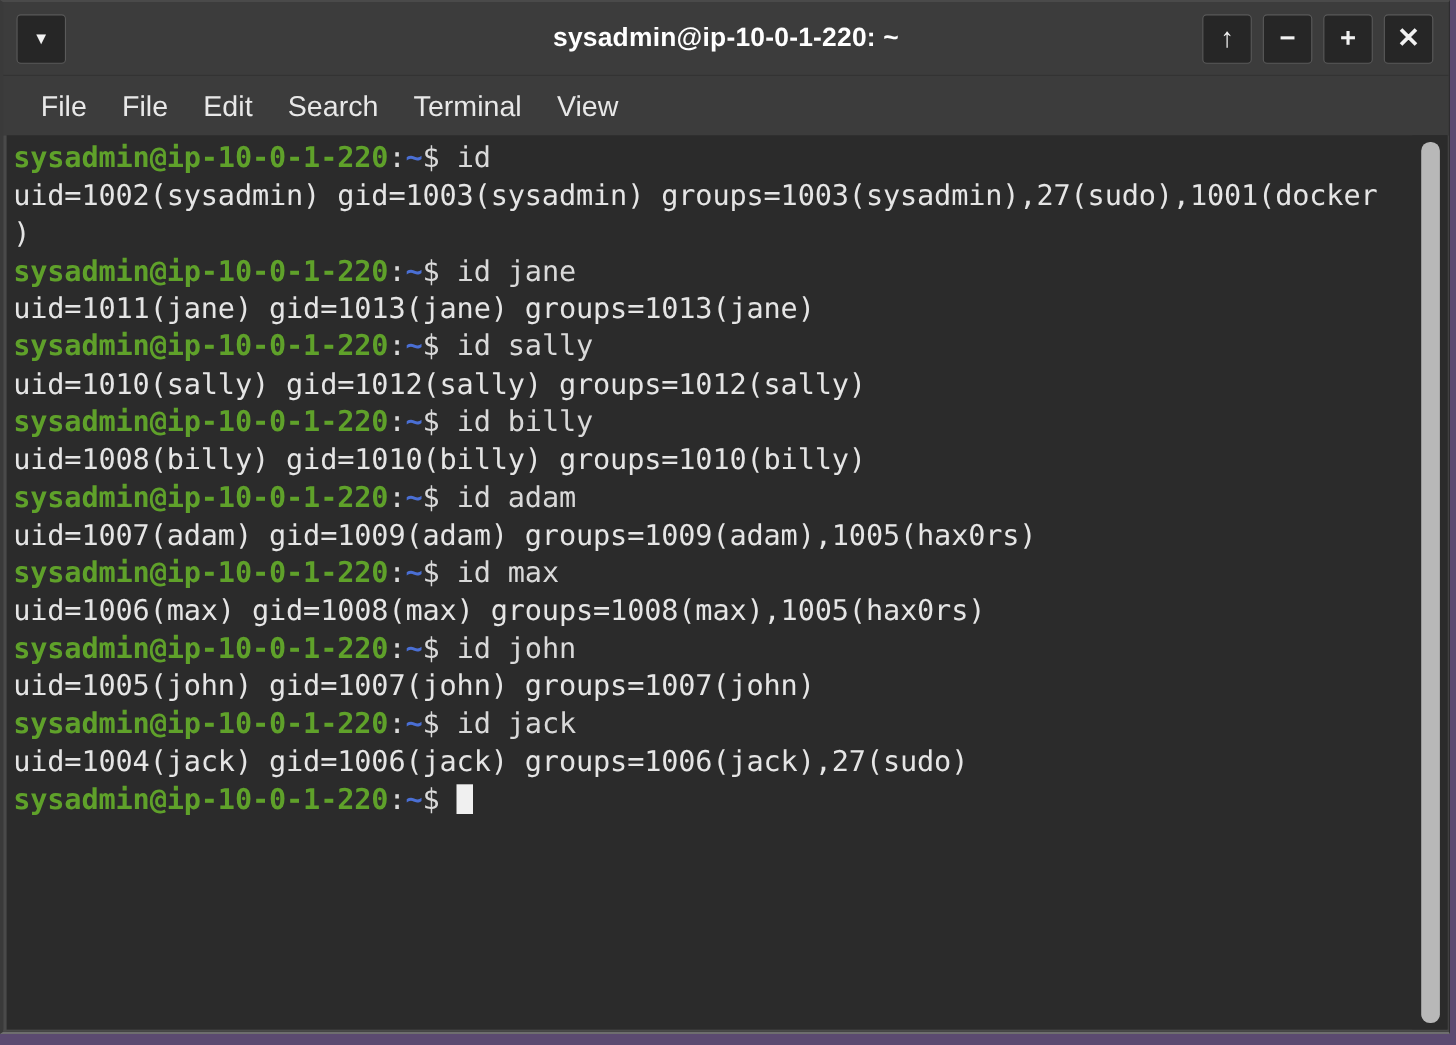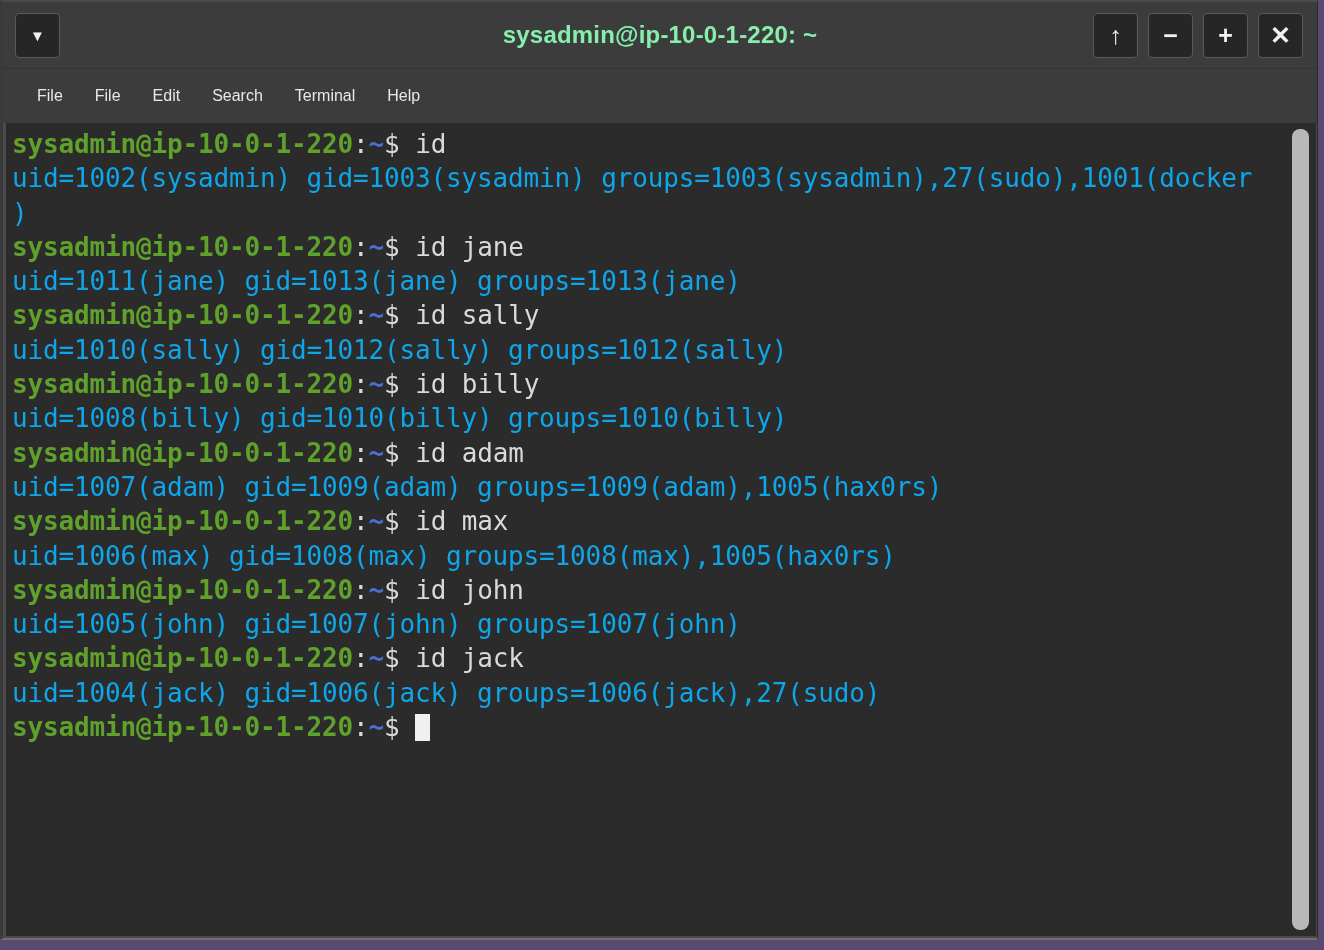--- a/index.html
+++ b/index.html
@@ -74,40 +74,40 @@
     right: 14px;
     top: 11px;
     display: flex;
     gap: 10px;
   }
   #title-text {
     position: absolute;
     left: 0;
     right: 0;
     text-align: center;
-    color: #86efac;
+    color: #ffffff;
     font-size: 24px;
     font-weight: bold;
     letter-spacing: 0.2px;
     pointer-events: none;
   }
 
   
   #menubar {
     height: 54px;
     flex: 0 0 54px;
     background: #3c3c3c;
     display: flex;
     align-items: center;
     padding-left: 18px;
     gap: 0;
   }
   .menu-item {
     color: #e8e8e8;
-    font-size: 16px;
+    font-size: 26px;
     padding: 4px 16px;
     cursor: pointer;
     user-select: none;
     white-space: nowrap;
   }
 
   
   #terminal-wrap {
     flex: 1 1 auto;
     position: relative;
@@ -129,21 +129,21 @@
     white-space: pre;
     overflow: hidden;
     letter-spacing: -0.15px;
   }
   .line { height: 34.3px; }
   .prompt-user { color: #5fa12a; font-weight: bold; }
   .prompt-colon { color: #d9d9d9; }
   .prompt-path { color: #4a6fd4; font-weight: bold; }
   .prompt-dollar { color: #d9d9d9; }
   .cmd { color: #d9d9d9; }
-  .out { color: #0ea5e9; }
+  .out { color: #e5e5e5; }
   #cursor {
     display: inline-block;
     width: 15px;
     height: 27px;
     background: #f0f0f0;
     vertical-align: -5px;
   }
 
   
   #scrollbar {
@@ -180,21 +180,21 @@
       <div class="tb-btn">✕</div>
     </div>
   </div>
 
   <div id="menubar">
     <div class="menu-item">File</div>
     <div class="menu-item">File</div>
     <div class="menu-item">Edit</div>
     <div class="menu-item">Search</div>
     <div class="menu-item">Terminal</div>
-    <div class="menu-item">Help</div>
+    <div class="menu-item">View</div>
   </div>
 
   <div id="terminal-wrap">
     <div id="screen"><div class="line"><span class="prompt-user">sysadmin@ip-10-0-1-220</span><span class="prompt-colon">:</span><span class="prompt-path">~</span><span class="prompt-dollar">$</span><span class="cmd"> id</span></div><div class="line"><span class="out">uid=1002(sysadmin) gid=1003(sysadmin) groups=1003(sysadmin),27(sudo),1001(docker</span></div><div class="line"><span class="out">)</span></div><div class="line"><span class="prompt-user">sysadmin@ip-10-0-1-220</span><span class="prompt-colon">:</span><span class="prompt-path">~</span><span class="prompt-dollar">$</span><span class="cmd"> id jane</span></div><div class="line"><span class="out">uid=1011(jane) gid=1013(jane) groups=1013(jane)</span></div><div class="line"><span class="prompt-user">sysadmin@ip-10-0-1-220</span><span class="prompt-colon">:</span><span class="prompt-path">~</span><span class="prompt-dollar">$</span><span class="cmd"> id sally</span></div><div class="line"><span class="out">uid=1010(sally) gid=1012(sally) groups=1012(sally)</span></div><div class="line"><span class="prompt-user">sysadmin@ip-10-0-1-220</span><span class="prompt-colon">:</span><span class="prompt-path">~</span><span class="prompt-dollar">$</span><span class="cmd"> id billy</span></div><div class="line"><span class="out">uid=1008(billy) gid=1010(billy) groups=1010(billy)</span></div><div class="line"><span class="prompt-user">sysadmin@ip-10-0-1-220</span><span class="prompt-colon">:</span><span class="prompt-path">~</span><span class="prompt-dollar">$</span><span class="cmd"> id adam</span></div><div class="line"><span class="out">uid=1007(adam) gid=1009(adam) groups=1009(adam),1005(hax0rs)</span></div><div class="line"><span class="prompt-user">sysadmin@ip-10-0-1-220</span><span class="prompt-colon">:</span><span class="prompt-path">~</span><span class="prompt-dollar">$</span><span class="cmd"> id max</span></div><div class="line"><span class="out">uid=1006(max) gid=1008(max) groups=1008(max),1005(hax0rs)</span></div><div class="line"><span class="prompt-user">sysadmin@ip-10-0-1-220</span><span class="prompt-colon">:</span><span class="prompt-path">~</span><span class="prompt-dollar">$</span><span class="cmd"> id john</span></div><div class="line"><span class="out">uid=1005(john) gid=1007(john) groups=1007(john)</span></div><div class="line"><span class="prompt-user">sysadmin@ip-10-0-1-220</span><span class="prompt-colon">:</span><span class="prompt-path">~</span><span class="prompt-dollar">$</span><span class="cmd"> id jack</span></div><div class="line"><span class="out">uid=1004(jack) gid=1006(jack) groups=1006(jack),27(sudo)</span></div><div class="line"><span class="prompt-user">sysadmin@ip-10-0-1-220</span><span class="prompt-colon">:</span><span class="prompt-path">~</span><span class="prompt-dollar">$</span><span class="cmd"> </span><span id="cursor"></span></div></div>
     <div id="scrollbar">
       <div id="scroll-thumb"></div>
     </div>
   </div>
 
 </div>

